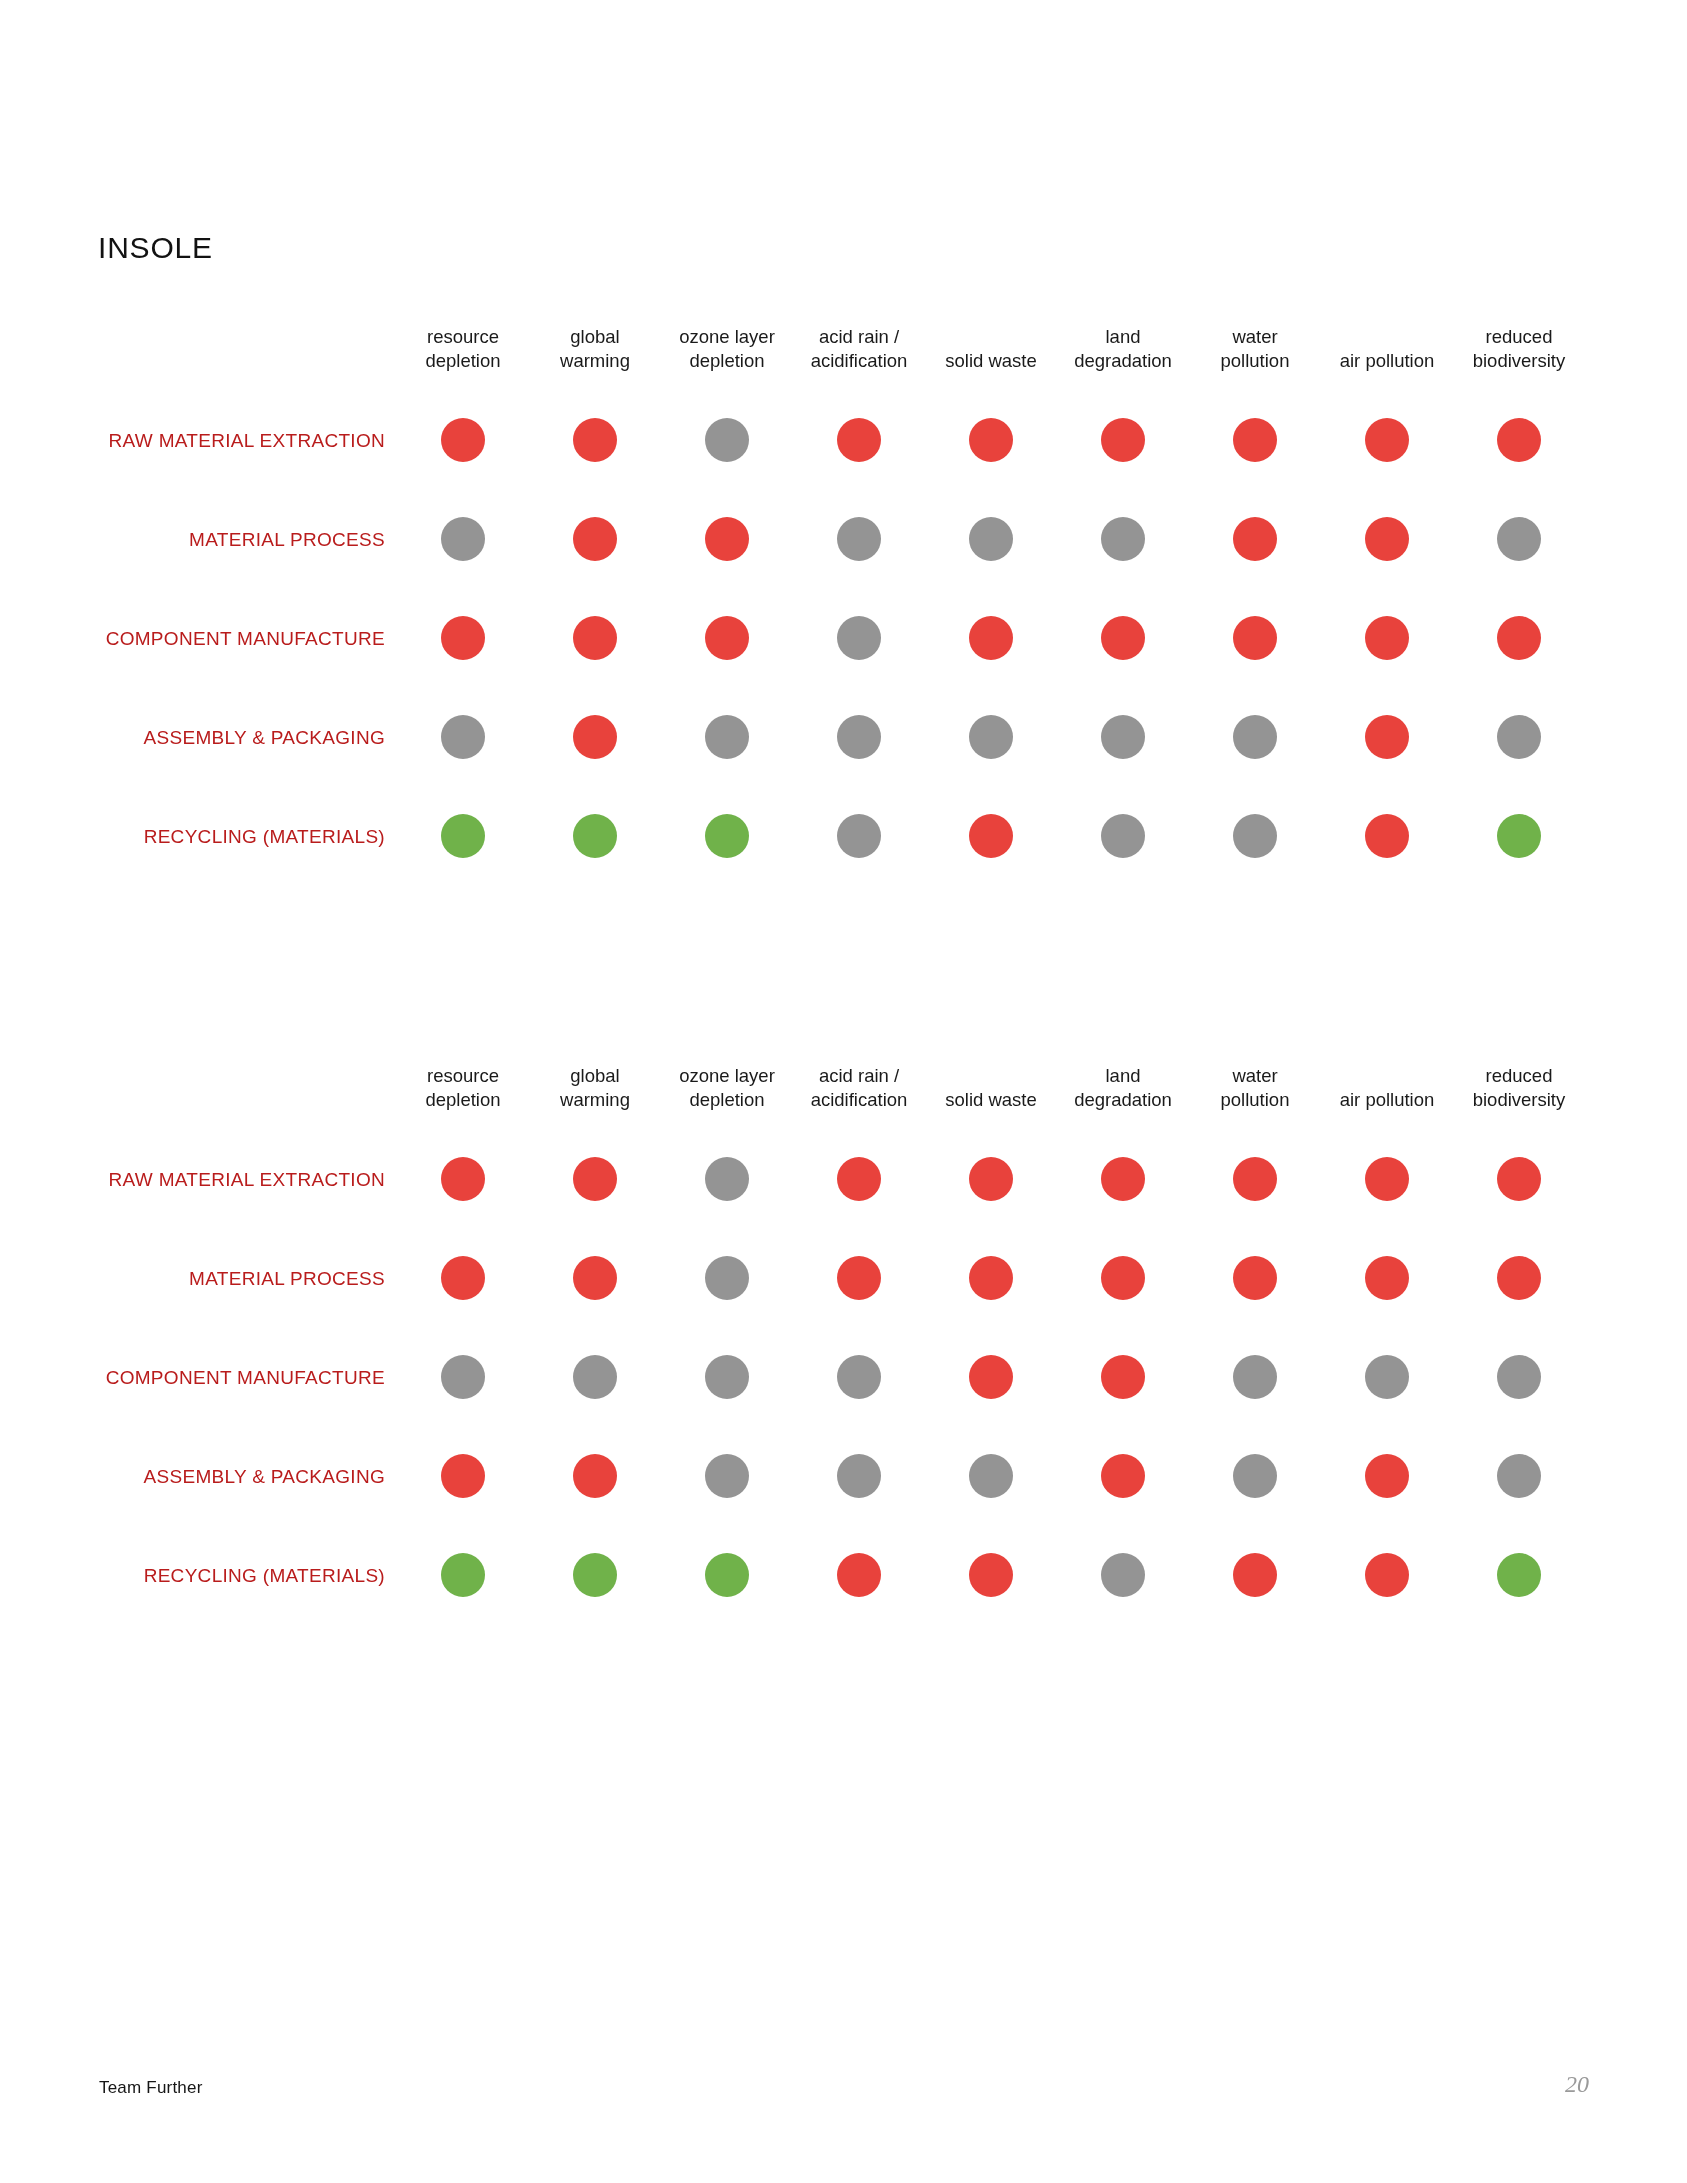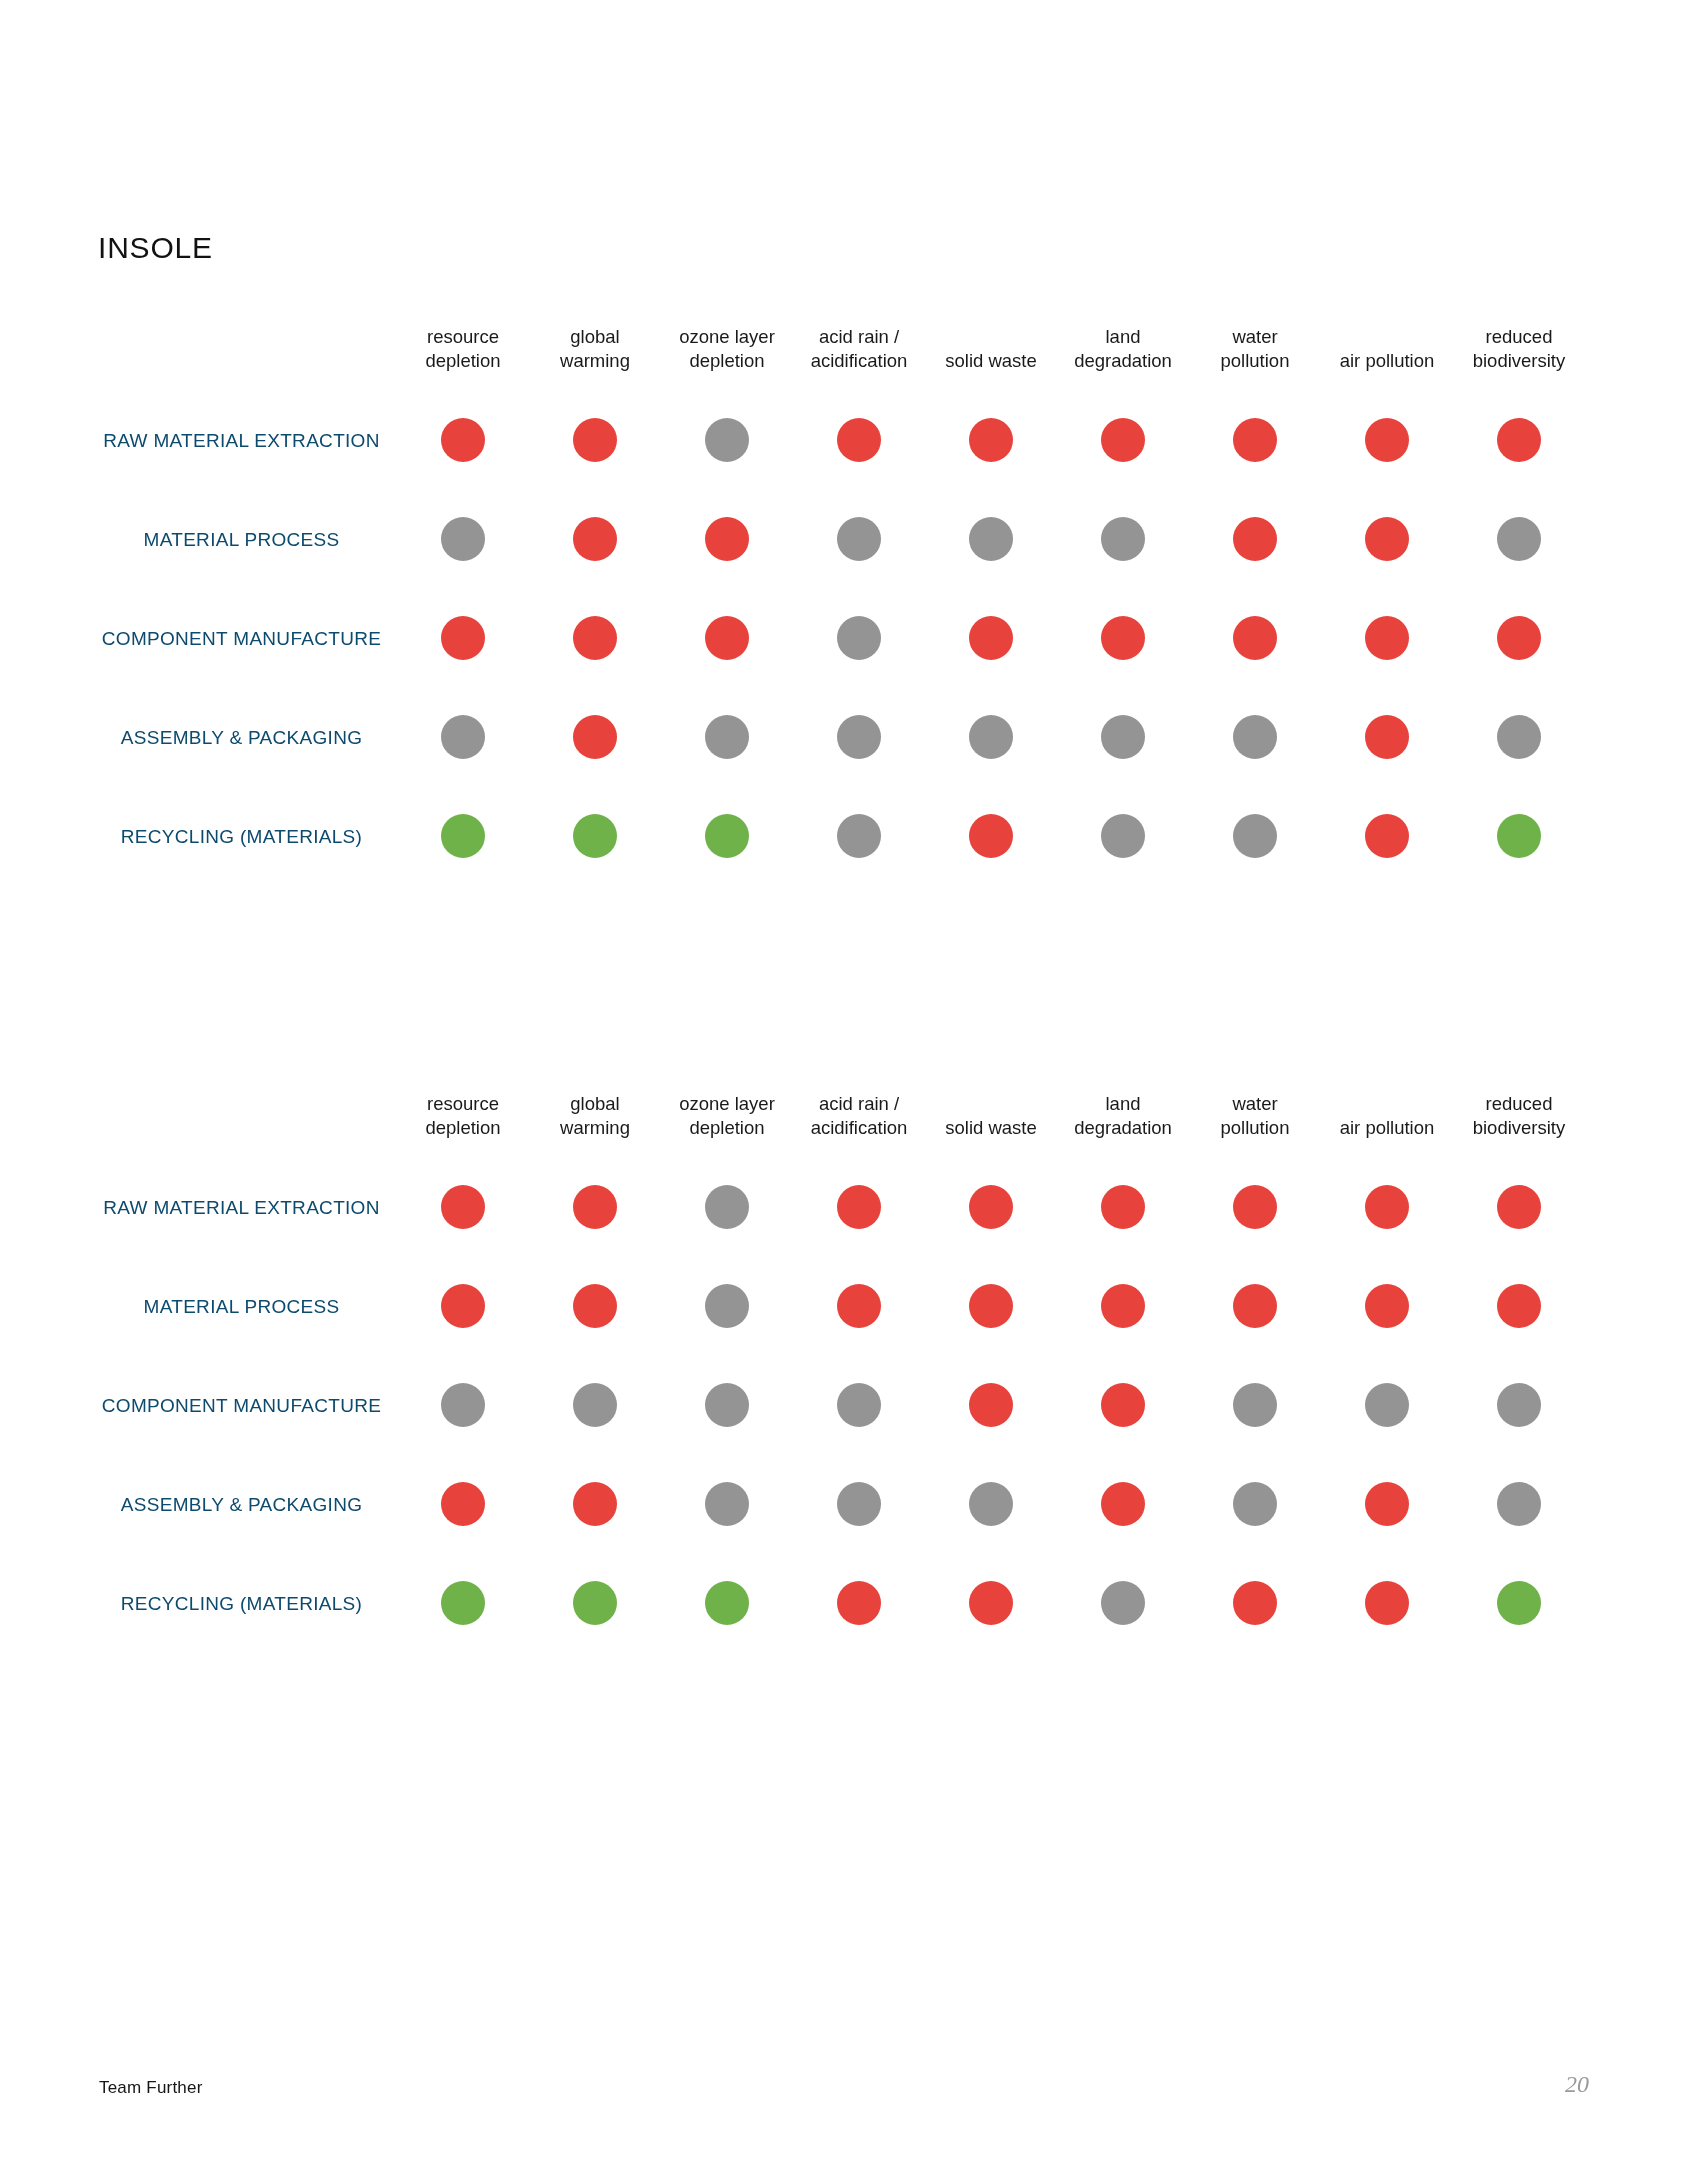--- a/index.html
+++ b/index.html
@@ -38,43 +38,42 @@
     color: #121212;
     margin: 0 0 62px 0;
     line-height: 1;
   }
 
   
   .matrix {
     display: grid;
     grid-template-columns: 299px repeat(9, 132px);
     align-items: center;
-    margin-top: 28px;
   }
 
   .col-head {
     font-size: 18.5px;
     line-height: 1.32;
     text-align: center;
     color: #1a1a1a;
     padding: 0 2.6px 17px 2.6px;
     align-self: end;
     white-space: pre-line;
     font-weight: 400;
   }
 
   .corner-cell {
     padding-bottom: 17px;
   }
 
   .row-label {
     font-size: 19px;
     letter-spacing: 0.3px;
-    color: #0c4a6e;
-    text-align: center;
+    color: #b91c1c;
+    text-align: right;
     padding: 0 12px 0 0;
     line-height: 1;
     white-space: nowrap;
   }
 
   .dot-cell {
     display: flex;
     align-items: center;
     justify-content: center;
     height: 99px;

